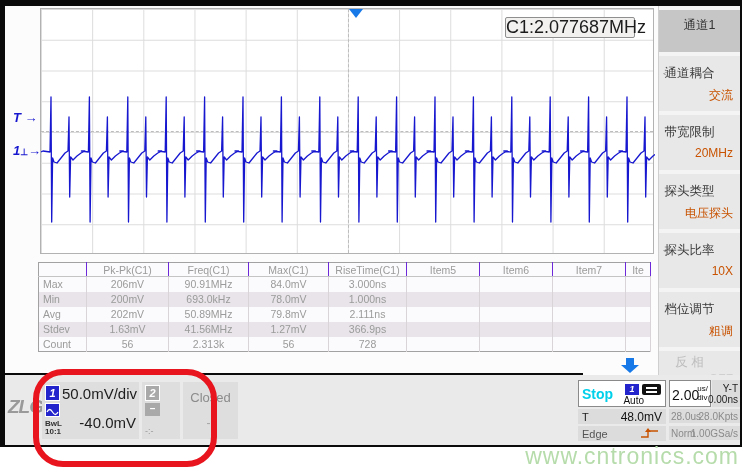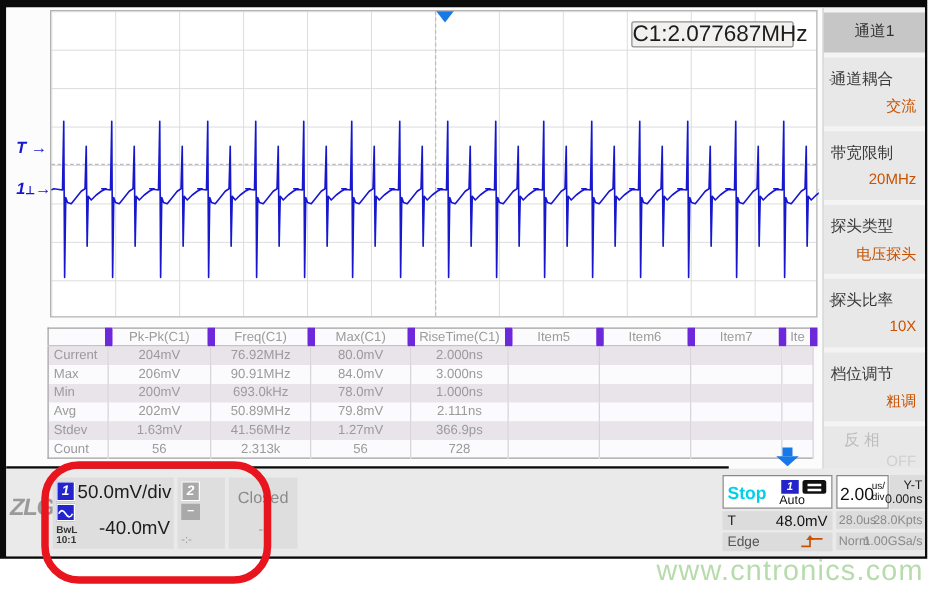--- a/index.html
+++ b/index.html
@@ -27,33 +27,33 @@
   .trig-pos { position:absolute; left:344px; top:3px; width:0; height:0;
     border-left:7px solid transparent; border-right:7px solid transparent; border-top:9px solid var(--ui_blue,#1779e8); }
 
   .t-marker { position:absolute; left:8px; top:104px; color:var(--wave,#1717d0); font-weight:bold; font-style:italic; font-size:13px; }
   .ch-marker { position:absolute; left:8px; top:137px; color:var(--wave,#1717d0); font-weight:bold; font-style:italic; font-size:13px; }
   .ch-marker .sym { font-size:9px; font-style:normal; }
 
   
   .meas { position:absolute; left:33px; top:256px; width:612px; border-collapse:collapse; table-layout:fixed;
     font-size:10.5px; color:#9b9b9b; border:1px solid #a2a2a2; background:#fbfafc; }
-  .meas th { font-weight:normal; height:14px; border-bottom:1px solid #c4c4c4; border-right:6px solid #6d28d9; text-align:center; overflow:hidden; white-space:nowrap; }
+  .meas th { font-weight:normal; height:14px; border-bottom:1px solid #c4c4c4; border-right:1px solid #6d28d9; text-align:center; overflow:hidden; white-space:nowrap; }
   .meas td { height:15px; border-right:1px solid #d8d4d8; text-align:center; overflow:hidden; white-space:nowrap; }
   .meas td.lbl { text-align:left; padding-left:4px; }
   .meas tr.alt { background:#e8e4e9; }
 
   .scroll-arrow { position:absolute; left:616px; top:351px; width:18px; height:16px; }
   .scroll-arrow .stem { position:absolute; left:5px; top:1px; width:8px; height:7px; background:var(--ui_blue,#2b6be8); }
   .scroll-arrow .head { position:absolute; left:0; top:8px; width:0; height:0;
     border-left:9px solid transparent; border-right:9px solid transparent; border-top:8px solid var(--ui_blue,#2b6be8); }
 
   
   .sidebar { position:absolute; left:653px; top:0; width:82px; height:369px; background:#f4f4f4; border-left:1px solid #cfcfcf; }
-  .sb-header { margin-top:4px; height:32px; background:#c6c6c6; color:#333; font-size:12.5px; text-align:center; line-height:30px; }
+  .sb-header { margin-top:4px; height:42px; background:#c6c6c6; color:#333; font-size:12.5px; text-align:center; line-height:30px; }
   .sb-item { position:relative; margin-top:4px; height:55px; background:#e8e8e8; }
   .sb-item .lab { padding-top:9px; padding-right:20px; text-align:center; font-size:12.5px; color:#3a3a3a; }
   .sb-item .val { margin-top:5px; padding-right:7px; text-align:right; font-size:12px; color:var(--accent,#c85200); }
   .sb-item .arr { position:absolute; left:4px; top:12px; font-size:9px; color:#777; }
   .sb-item.disabled { height:34px; }
   .sb-item.disabled .lab { padding-top:3px; color:#bdbdbd; }
   .sb-item.disabled .val { margin-top:1px; color:#cfcfcf; }
 
   
   .sep-line { position:absolute; left:0; top:367px; width:578px; height:2px; background:#0b0b0b; }
@@ -153,31 +153,20 @@
           <th>Freq(C1)</th>
           <th>Max(C1)</th>
           <th>RiseTime(C1)</th>
           <th>Item5</th>
           <th>Item6</th>
           <th>Item7</th>
           <th>Ite</th>
         </tr>
       </thead>
       <tbody>
-        <tr class="alt">
-          <td class="lbl">Current</td>
-          <td>204mV</td>
-          <td>76.92MHz</td>
-          <td>80.0mV</td>
-          <td>2.000ns</td>
-          <td></td>
-          <td></td>
-          <td></td>
-          <td></td>
-        </tr>
         <tr>
           <td class="lbl">Max</td>
           <td>206mV</td>
           <td>90.91MHz</td>
           <td>84.0mV</td>
           <td>3.000ns</td>
           <td></td>
           <td></td>
           <td></td>
           <td></td>

